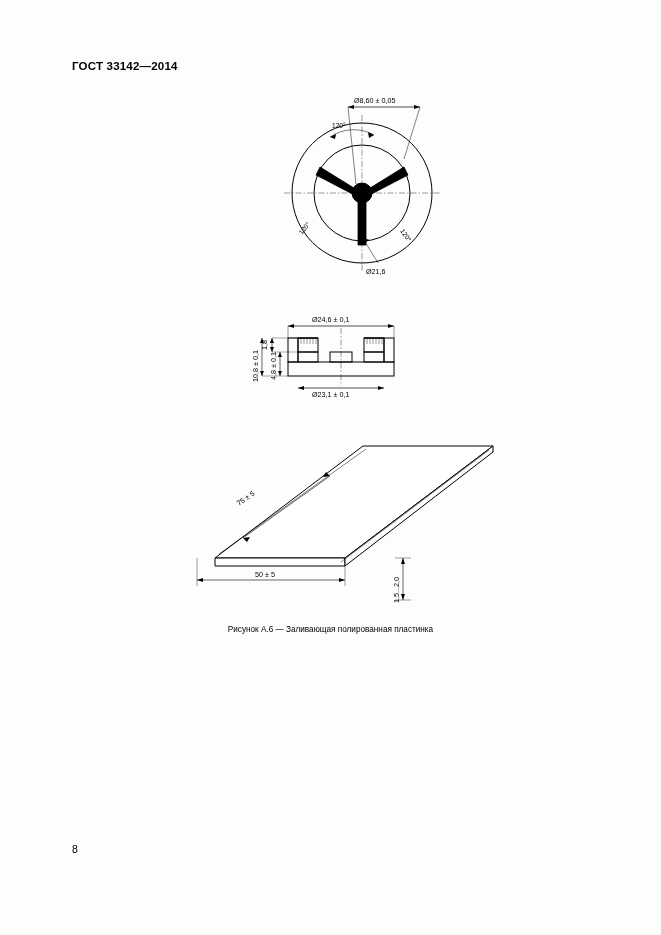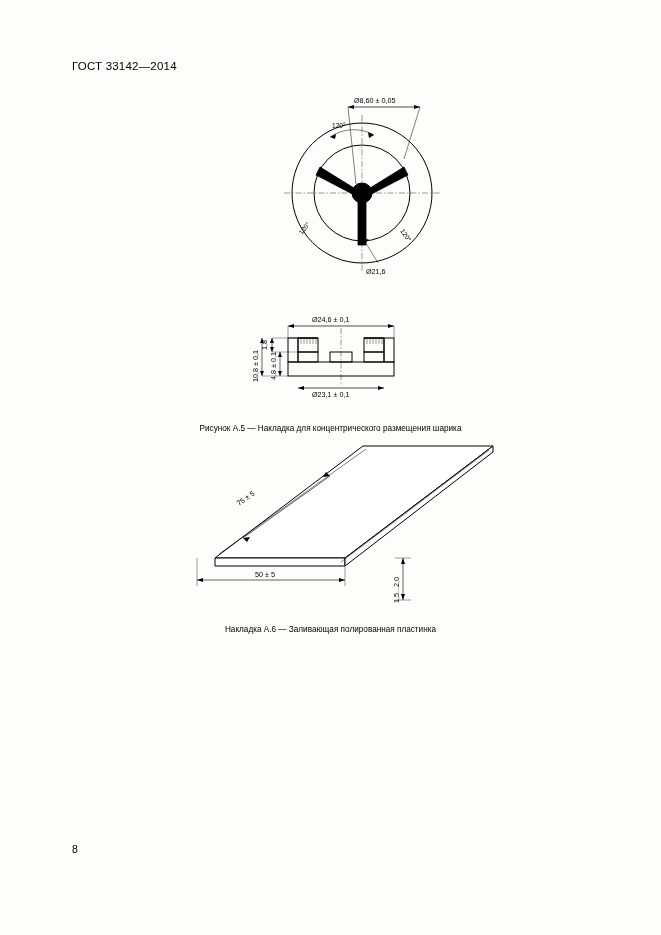--- a/index.html
+++ b/index.html
@@ -20,21 +20,21 @@
     left: 0; top: 0;
     width: 661px;
     height: 935px;
     background: #fdfdfc;
   }
   .header {
     position: absolute;
     left: 72px;
     top: 60px;
     font-size: 11.5px;
-    font-weight: normal;
+    font-weight: bold;
     letter-spacing: 0.2px;
     white-space: nowrap;
   }
   .page-number {
     position: absolute;
     left: 72px;
     top: 843px;
     font-size: 10.5px;
   }
   .caption {
@@ -168,21 +168,20 @@
       <text class="dim-text" x="36" y="72" transform="rotate(-90 36 72)">4,8 ± 0,1</text>
 
       <line x1="22" y1="30" x2="22" y2="68" stroke="#000" stroke-width="0.6"></line>
       <path d="M 22 30 L 20 35 L 24 35 Z" fill="#000"></path>
       <path d="M 22 68 L 20 63 L 24 63 Z" fill="#000"></path>
       <line x1="22" y1="68" x2="48" y2="68" stroke="#000" stroke-width="0.35"></line>
       <text class="dim-text" x="18" y="74" transform="rotate(-90 18 74)">10,8 ± 0,1</text>
     </svg>
   </div>
 
-  <div class="caption caption-a5">Рисунок А.5 — Накладка для концентрического размещения шарика</div>
 
   <div class="fig" style="left:155px; top:440px; width:360px; height:175px;">
     <svg width="360" height="176" viewBox="0 0 360 176">
 
       <polygon points="60,118 208,6 338,6 190,118" fill="#ffffff" stroke="#000" stroke-width="1"></polygon>
 
       <polygon points="60,118 190,118 190,126 60,126" fill="#ffffff" stroke="#000" stroke-width="1"></polygon>
 
       <polygon points="190,118 338,6 338,12 190,126" fill="#ffffff" stroke="#000" stroke-width="1"></polygon>
 
@@ -203,17 +202,17 @@
 
       <line x1="248" y1="118" x2="248" y2="160" stroke="#000" stroke-width="0.6"></line>
       <path d="M 248 118 L 246 124 L 250 124 Z" fill="#000"></path>
       <path d="M 248 160 L 246 154 L 250 154 Z" fill="#000"></path>
       <line x1="240" y1="118" x2="256" y2="118" stroke="#000" stroke-width="0.4"></line>
       <line x1="240" y1="160" x2="256" y2="160" stroke="#000" stroke-width="0.4"></line>
       <text class="dim-text" x="244" y="163" transform="rotate(-90 244 163)">1,5...2,0</text>
     </svg>
   </div>
 
-  <div class="caption caption-a6">Накладка А.6 — Заливающая полированная пластинка</div>
+  <div class="caption caption-a6">Рисунок А.6 — Заливающая полированная пластинка</div>
 
   <div class="page-number">8</div>
 
 </div>
 
 </body></html>

